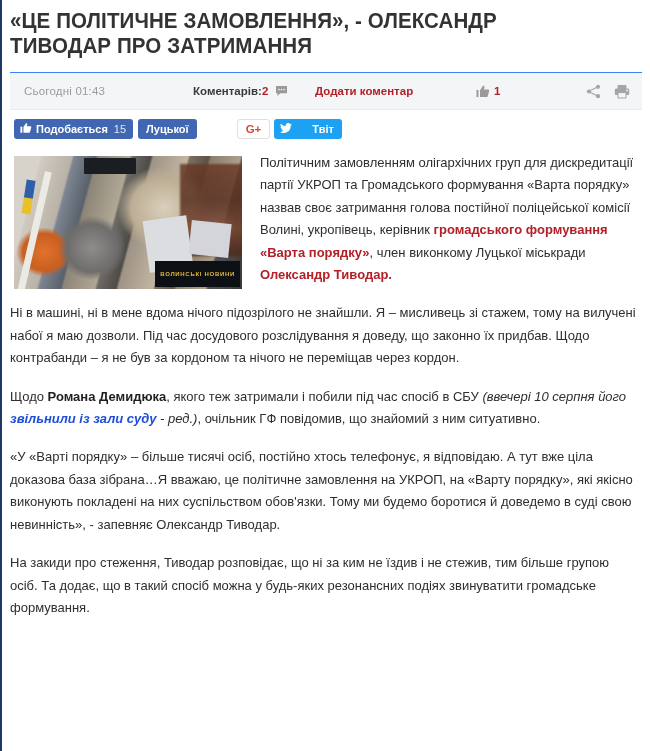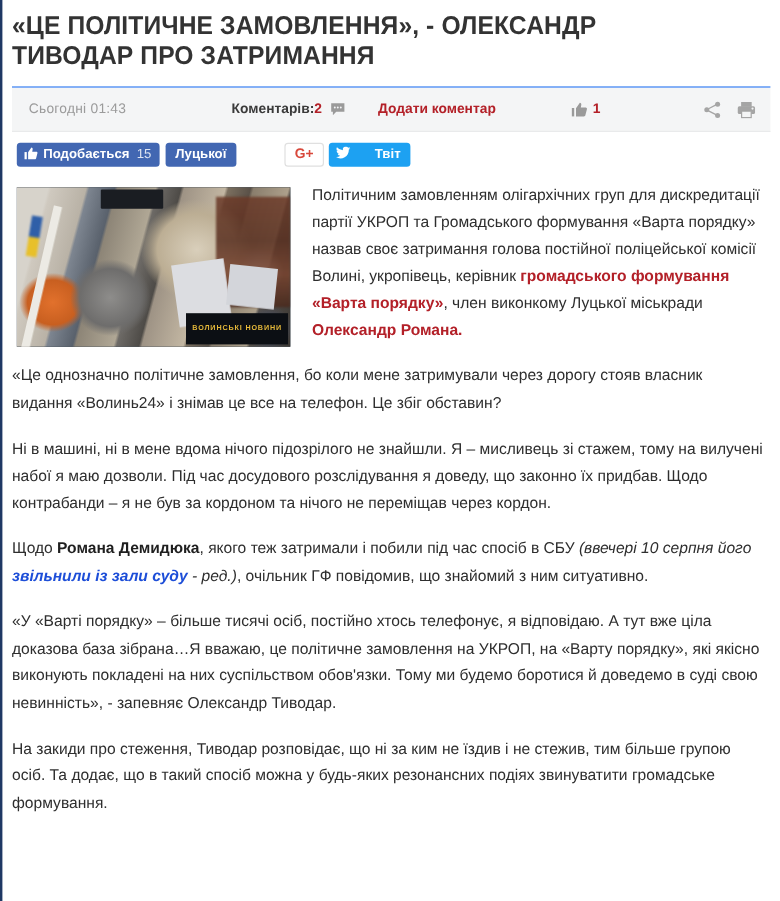--- a/index.html
+++ b/index.html
@@ -378,24 +378,23 @@
       <div id="lead-photo"></div>
       <div id="lead-photo-chairs"></div>
       <div id="lead-photo-tv"></div>
       <div id="lead-photo-flag"></div>
       <div id="lead-photo-pole"></div>
       <div id="lead-photo-papers"></div>
       <div id="lead-photo-papers2"></div>
       <div id="lead-photo-watermark">ВОЛИНСЬКІ НОВИНИ</div>
     </div>
 
-    <p><span>Політичним замовленням олігархічних груп для дискредитації партії УКРОП та Громадського формування «Варта порядку» назвав своє затримання голова постійної поліцейської комісії Волині, укропівець, керівник </span><a class="lnk-red" href="#">громадського формування «Варта порядку»</a><span>, член виконкому Луцької міськради </span><a class="lnk-red" href="#">Олександр Романа.</a></p>
-
-
-    <p>«Це однозначно політичне замовлення, бо коли мене затримували через дорогу стояв власник видання «Волинь24» і знімав це все на телефон. Це збіг обставин?</p>
+    <p><span>Політичним замовленням олігархічних груп для дискредитації партії УКРОП та Громадського формування «Варта порядку» назвав своє затримання голова постійної поліцейської комісії Волині, укропівець, керівник </span><a class="lnk-red" href="#">громадського формування «Варта порядку»</a><span>, член виконкому Луцької міськради </span><a class="lnk-red" href="#">Олександр Тиводар.</a></p>
+
+
 
     <p>Ні в машині, ні в мене вдома нічого підозрілого не знайшли. Я – мисливець зі стажем, тому на вилучені набої я маю дозволи. Під час досудового розслідування я доведу, що законно їх придбав. Щодо контрабанди – я не був за кордоном та нічого не переміщав через кордон.</p>
 
 
     <p><span>Щодо </span><span class="bold">Романа Демидюка</span><span>, якого теж затримали і побили під час спосіб в СБУ </span><span class="ital">(ввечері 10 серпня його </span><a class="lnk-red-italic" href="#">звільнили із зали суду</a><span class="ital"> - ред.)</span><span>, очільник ГФ повідомив, що знайомий з ним ситуативно.</span></p>
 
     <p>«У «Варті порядку» – більше тисячі осіб, постійно хтось телефонує, я відповідаю. А тут вже ціла доказова база зібрана…Я вважаю, це політичне замовлення на УКРОП, на «Варту порядку», які якісно виконують покладені на них суспільством обов'язки. Тому ми будемо боротися й доведемо в суді свою невинність», - запевняє Олександр Тиводар.</p>
 
     <p>На закиди про стеження, Тиводар розповідає, що ні за ким не їздив і не стежив, тим більше групою осіб. Та додає, що в такий спосіб можна у будь-яких резонансних подіях звинуватити громадське формування.</p>
 

